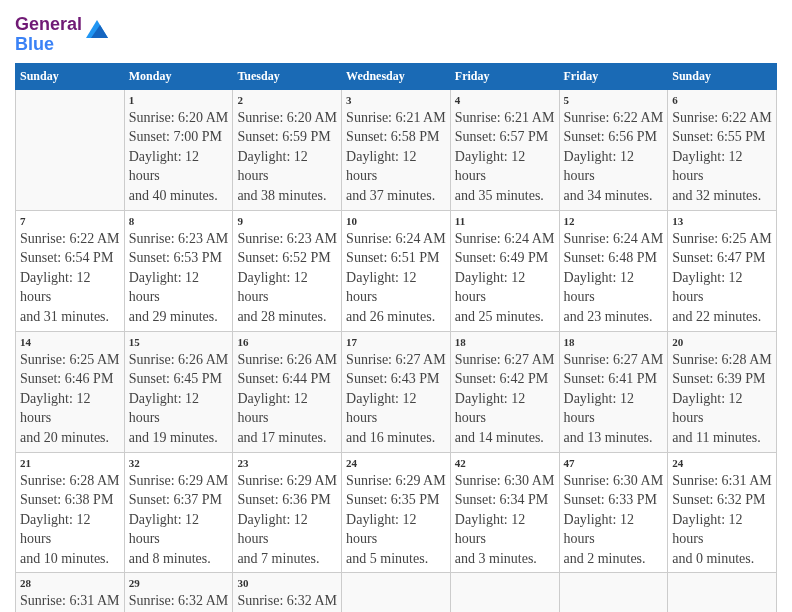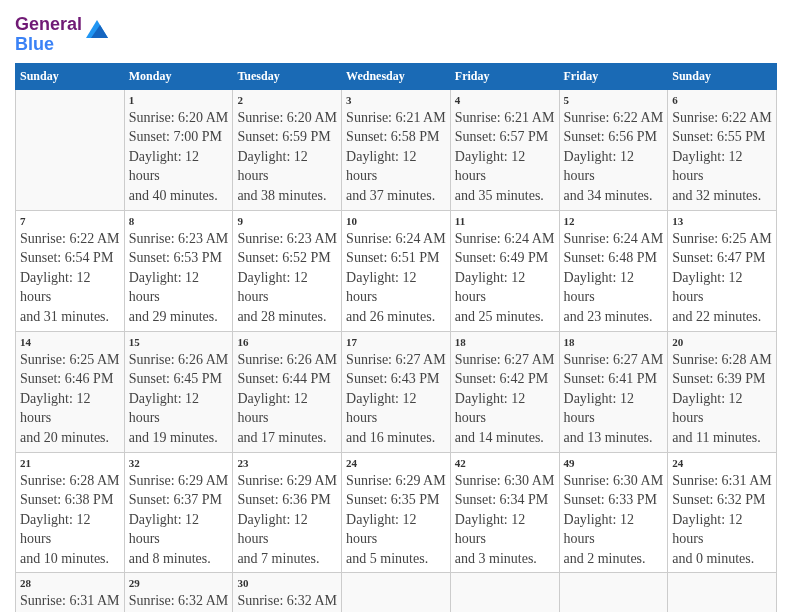--- a/index.html
+++ b/index.html
@@ -303,21 +303,21 @@
 and 5 minutes.</div>
           </td>
           <td>
             <span class="day-number">42</span>
             <div class="day-info" style="white-space: pre-line;">Sunrise: 6:30 AM
 Sunset: 6:34 PM
 Daylight: 12 hours
 and 3 minutes.</div>
           </td>
           <td>
-            <span class="day-number">49</span>
+            <span class="day-number">47</span>
             <div class="day-info" style="white-space: pre-line;">Sunrise: 6:30 AM
 Sunset: 6:33 PM
 Daylight: 12 hours
 and 2 minutes.</div>
           </td>
           <td>
             <span class="day-number">24</span>
             <div class="day-info" style="white-space: pre-line;">Sunrise: 6:31 AM
 Sunset: 6:32 PM
 Daylight: 12 hours

